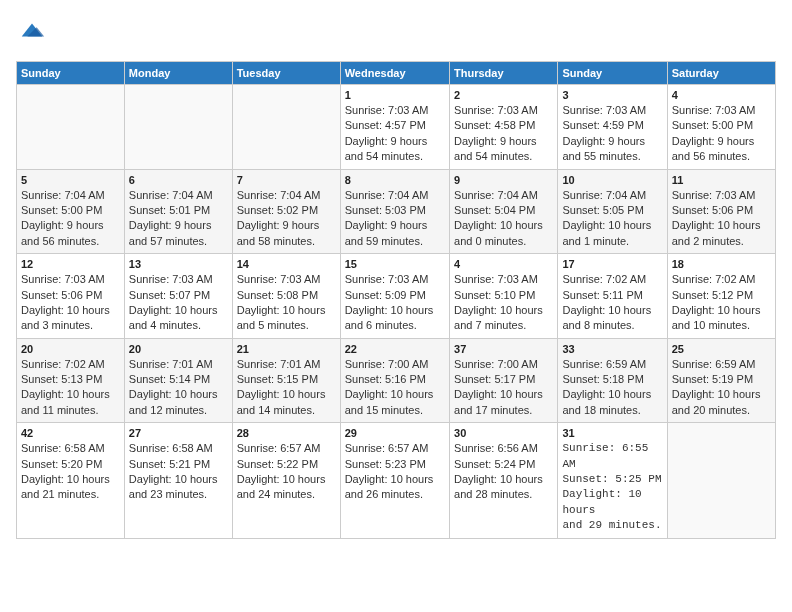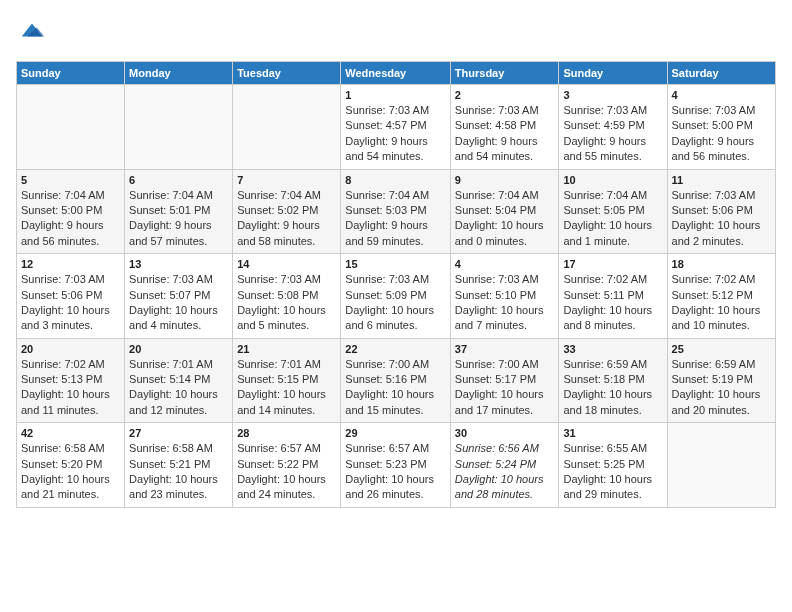--- a/index.html
+++ b/index.html
@@ -332,28 +332,28 @@
         </td>
         <td>
           <div class="day-num">29</div>
           <div class="day-info" style="white-space: pre-line;">Sunrise: 6:57 AM
 Sunset: 5:23 PM
 Daylight: 10 hours
 and 26 minutes.</div>
         </td>
         <td>
           <div class="day-num">30</div>
-          <div class="day-info" style="white-space: pre-line; font-style: italic;">Sunrise: 6:56 AM
+          <div class="day-info" style="white-space: pre-line;">Sunrise: 6:56 AM
 Sunset: 5:24 PM
 Daylight: 10 hours
 and 28 minutes.</div>
         </td>
         <td>
           <div class="day-num">31</div>
-          <div class="day-info" style="white-space: pre-line;">Sunrise: 6:55 AM
+          <div class="day-info" style="white-space: pre-line; font-family: Liberation Mono, monospace;">Sunrise: 6:55 AM
 Sunset: 5:25 PM
 Daylight: 10 hours
 and 29 minutes.</div>
         </td>
         <td class="empty-cell"></td>
       </tr>
     </tbody>
 </table>
 
 </body></html>

